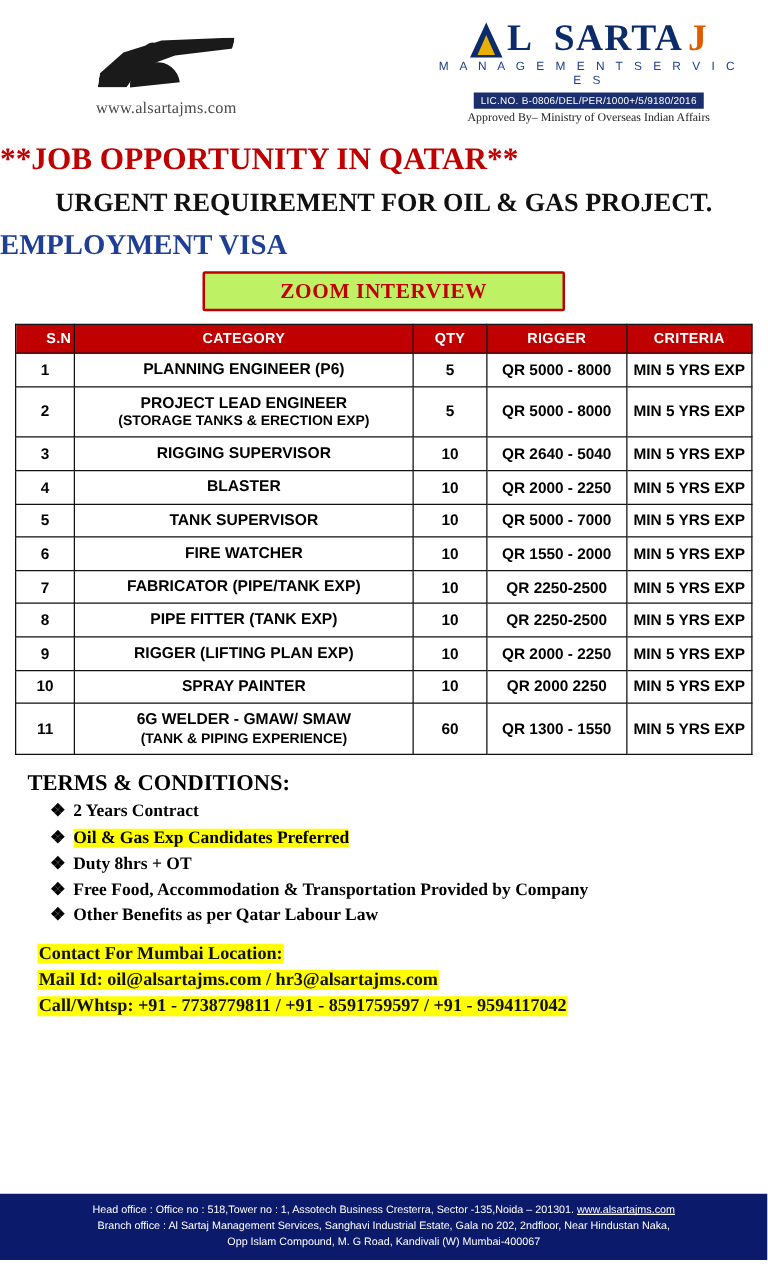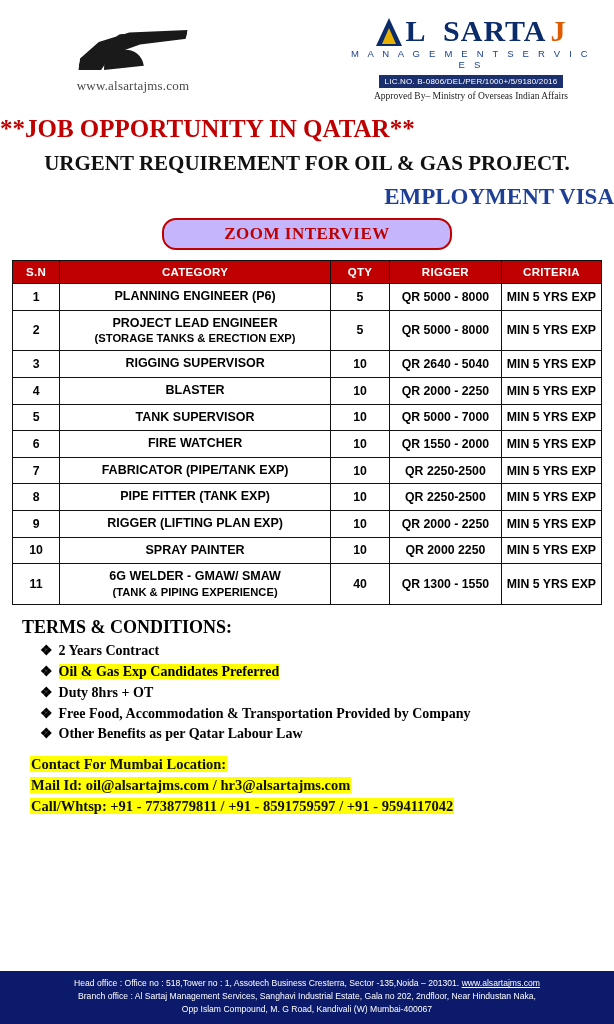--- a/index.html
+++ b/index.html
@@ -136,36 +136,36 @@
   }
   .title-sub {
     text-align: center;
     font-size: 21px;
     font-weight: bold;
     font-family: "Liberation Serif", serif;
     color: #111;
     margin: 8px 0 4px 0;
   }
   .title-visa {
-    text-align: right;
+    text-align: left;
     font-size: 23px;
     font-weight: bold;
     color: #1f3f96;
     font-family: "Liberation Serif", serif;
     margin: 8px 0 8px 0;
   }
   .zoom-banner-wrap {
     display: flex;
     justify-content: center;
     margin-bottom: 10px;
   }
   .zoom-banner {
-    background: #c4b5fd;
+    background: #bef264;
     border: 2px solid #c00000;
-    border-radius: 14px;
+    border-radius: 2px;
     color: #c00000;
     font-weight: bold;
     font-size: 17px;
     padding: 4px 60px;
     font-family: "Liberation Serif", serif;
     letter-spacing: .5px;
   }
 
   
   .table-wrap { padding: 0 12px; }
@@ -188,21 +188,21 @@
     letter-spacing: .3px;
   }
   tbody td {
     font-size: 12.3px;
     font-weight: bold;
     padding: 5px 3px;
     color: #000;
   }
   td.cat { font-size: 12.5px; line-height: 1.25; }
   td.cat .sub { font-size: 11.2px; display: block; }
-  .col-sn { width: 8%; }
+  .col-sn { width: 8%; text-align: right; }
   .col-cat { width: 46%; }
   .col-qty { width: 10%; }
   .col-sal { width: 19%; }
   .col-cri { width: 19%; }
 
   
   .terms {
     padding: 12px 22px 0 22px;
   }
   .terms-title {
@@ -230,21 +230,21 @@
     font-size: 14.5px;
     font-weight: bold;
     color: #111;
     line-height: 1.45;
   }
   .contact-line span.hl { background: #ffff00; padding: 0 1px; }
 
   
   .footer {
     position: absolute;
-    left: 0; right: 0; bottom: 0;
+    left: 0; right: 0; bottom: 16px;
     background: #0b1a6b;
     color: #ffffff;
     text-align: center;
     font-family: "Liberation Sans", sans-serif;
     font-size: 8.6px;
     line-height: 1.5;
     padding: 6px 10px 8px 10px;
   }
   .footer a, .footer .link { color: #ffffff; text-decoration: underline; }
 </style>
@@ -369,21 +369,21 @@
         <td>10</td>
         <td>QR 2000 2250</td>
         <td>MIN 5 YRS EXP</td>
       </tr>
       <tr>
         <td>11</td>
         <td class="cat">
           <span>6G WELDER - GMAW/ SMAW</span>
           <span class="sub">(TANK &amp; PIPING EXPERIENCE)</span>
         </td>
-        <td>40</td>
+        <td>60</td>
         <td>QR 1300 - 1550</td>
         <td>MIN 5 YRS EXP</td>
       </tr>
     </tbody>
   </table>
 </div>
 
 <div class="terms">
   <div class="terms-title">TERMS &amp; CONDITIONS:</div>
   <ul class="terms-list">

